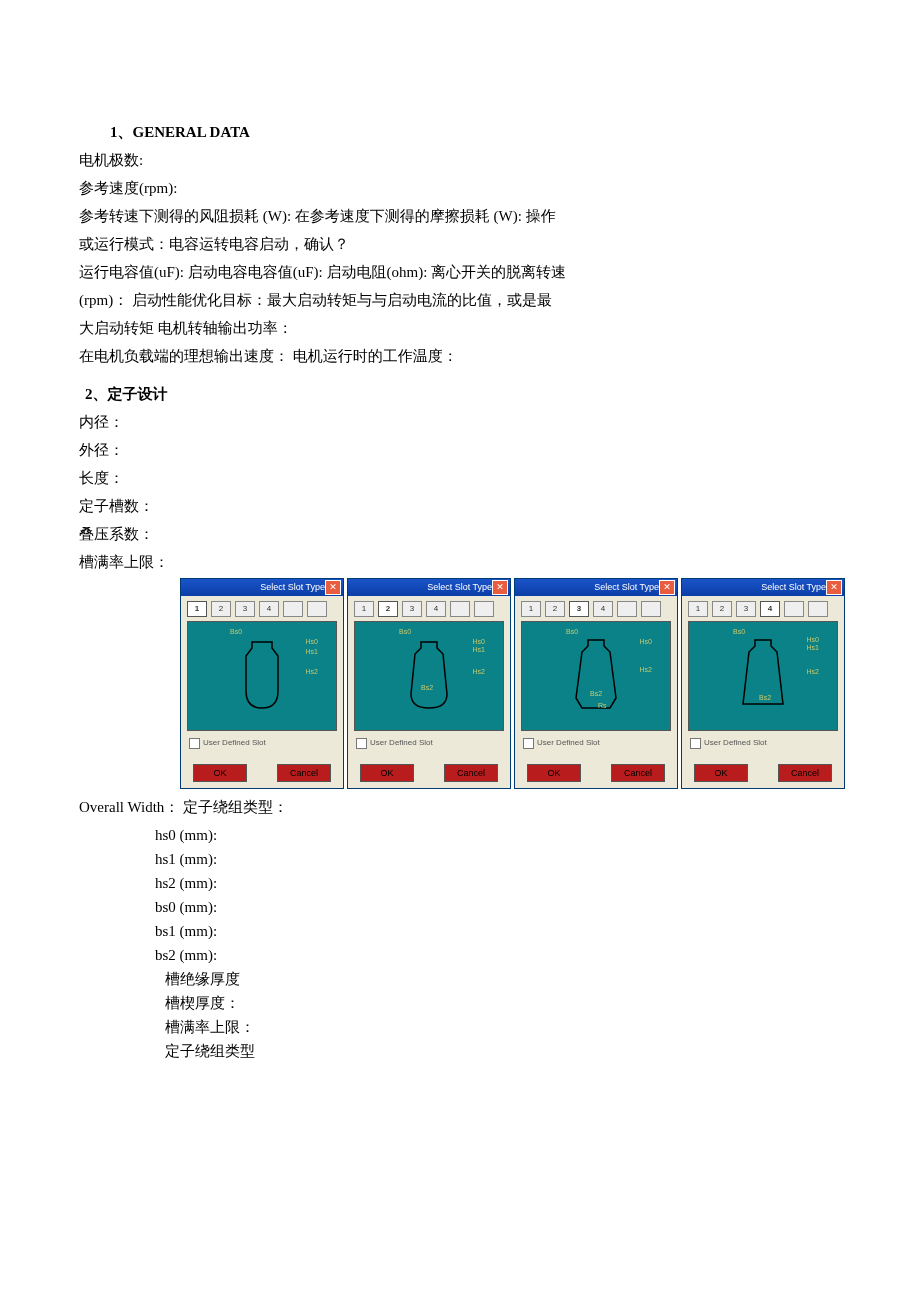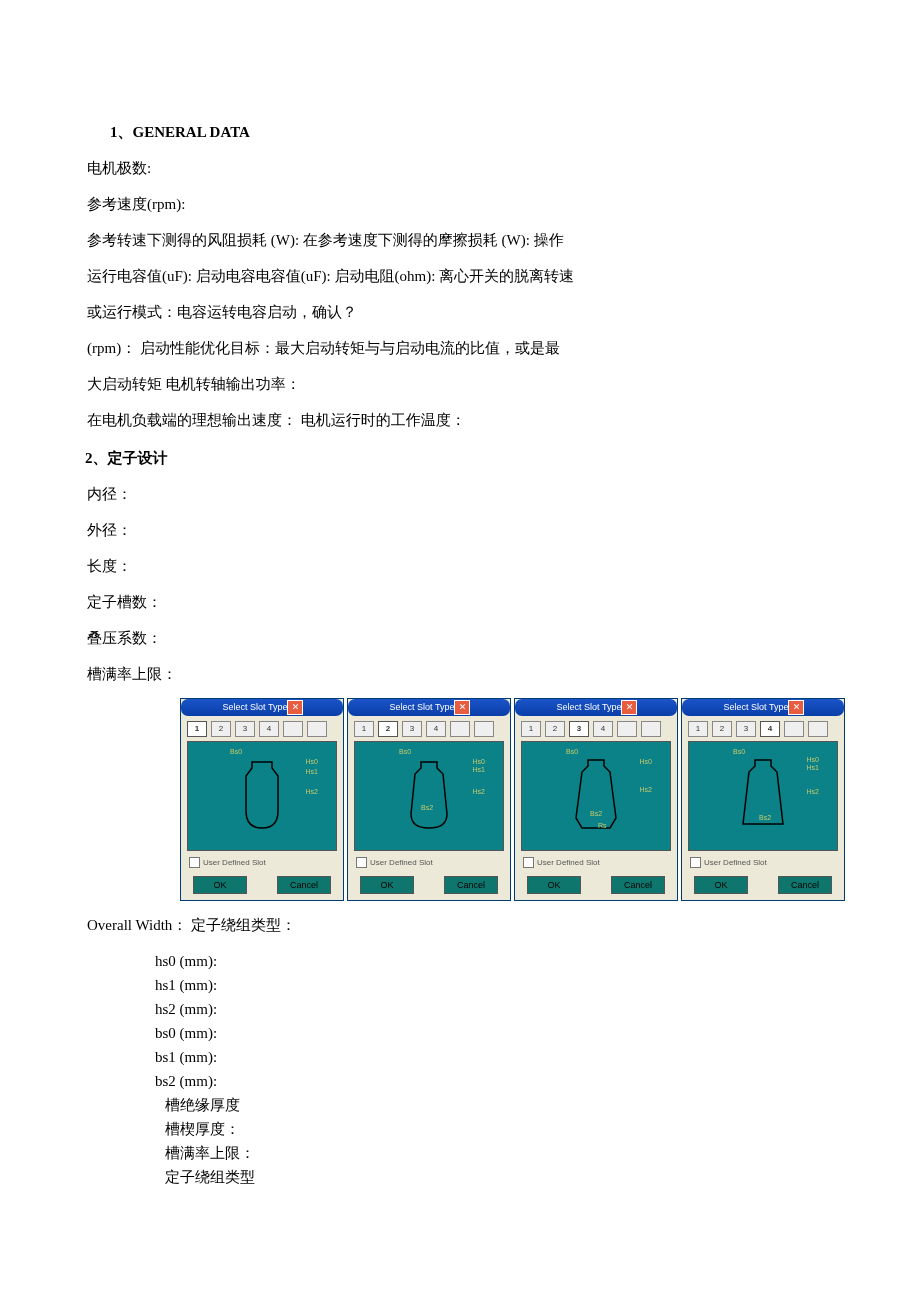--- a/index.html
+++ b/index.html
@@ -12,21 +12,21 @@
     color: #000;
     width: 920px;
   }
   .page {
     padding: 120px 75px 60px 75px;
   }
   .indent-head {
     padding-left: 35px;
   }
   .bold { font-weight: bold; }
-  .body-text { margin: 12px; }
+  .body-text { margin: 4px; }
   .sec2-head {
     margin-top: 14px;
     padding-left: 10px;
     font-weight: bold;
   }
   .dialog-row {
     display: flex;
     gap: 3px;
     margin: 4px 0 6px 105px;
   }
@@ -36,24 +36,23 @@
     border: 1px solid #003c74;
     font-family: Tahoma, Arial, sans-serif;
     font-size: 9px;
   }
   .titlebar {
     height: 17px;
     background: linear-gradient(#1b54c9,#0a3ea8);
     color: #fff;
     display: flex;
     align-items: center;
-    justify-content: center;
+    justify-content: flex-end;
     padding: 0 2px 0 4px;
     font-size: 9px;
-    border-radius: 7px;
   }
   .close-btn {
     width: 14px; height: 13px;
     background: #e85d3f;
     border: 1px solid #fff;
     color: #fff;
     display: flex; align-items:center; justify-content:center;
     font-size: 9px; line-height: 1;
   }
   .tab-row {
@@ -84,58 +83,59 @@
   .shape {
     position:absolute;
     left:50%; top:50%;
     transform:translate(-50%,-50%);
   }
   .shape svg { display:block; }
   .chkline {
     padding: 2px 8px 4px 8px;
     font-size: 8px;
     color:#555;
-    display:flex; align-items:flex-start; gap:3px;
+    display:flex; align-items:center; gap:3px;
   }
   .chkbox {
     width:9px;height:9px;border:1px solid #777;background:#fff;
   }
   .btn-row {
     display:flex;
     justify-content:center;
     gap: 30px;
     padding: 2px 0 6px 0;
   }
   .wbtn {
     width: 52px; height: 16px;
     border: 1px solid #555;
-    background: #0f766e;
+    background: #b91c1c;
     font-size: 9px;
     display:flex;align-items:center;justify-content:center;
     color:#000;
+    margin-top:8px;
   }
   .sub-indent1 { padding-left: 80px; }
   .sub-indent2 { padding-left: 90px; }
   .dim-lbl {
     position:absolute;
     font-size:7px;
     color:#c9c96b;
   }
 </style>
 </head>
 <body>
 
 <div class="page">
 
   <div class="indent-head bold">1、GENERAL DATA</div>
   <div class="body-text">电机极数:</div>
   <div class="body-text">参考速度(rpm):</div>
   <div class="body-text">参考转速下测得的风阻损耗 (W): 在参考速度下测得的摩擦损耗 (W): 操作</div>
+  <div class="body-text">或运行模式：电容运转电容启动，确认？</div>
   <div class="body-text">运行电容值(uF): 启动电容电容值(uF):  启动电阻(ohm): 离心开关的脱离转速</div>
-  <div class="body-text">或运行模式：电容运转电容启动，确认？</div>
   <div class="body-text">(rpm)：  启动性能优化目标：最大启动转矩与与启动电流的比值，或是最</div>
   <div class="body-text">大启动转矩  电机转轴输出功率：</div>
   <div class="body-text">在电机负载端的理想输出速度：  电机运行时的工作温度：</div>
 
   <div class="sec2-head"> 2、定子设计</div>
   <div class="body-text">内径：</div>
   <div class="body-text">外径：</div>
   <div class="body-text">长度：</div>
   <div class="body-text">定子槽数：</div>
   <div class="body-text">叠压系数：</div>

